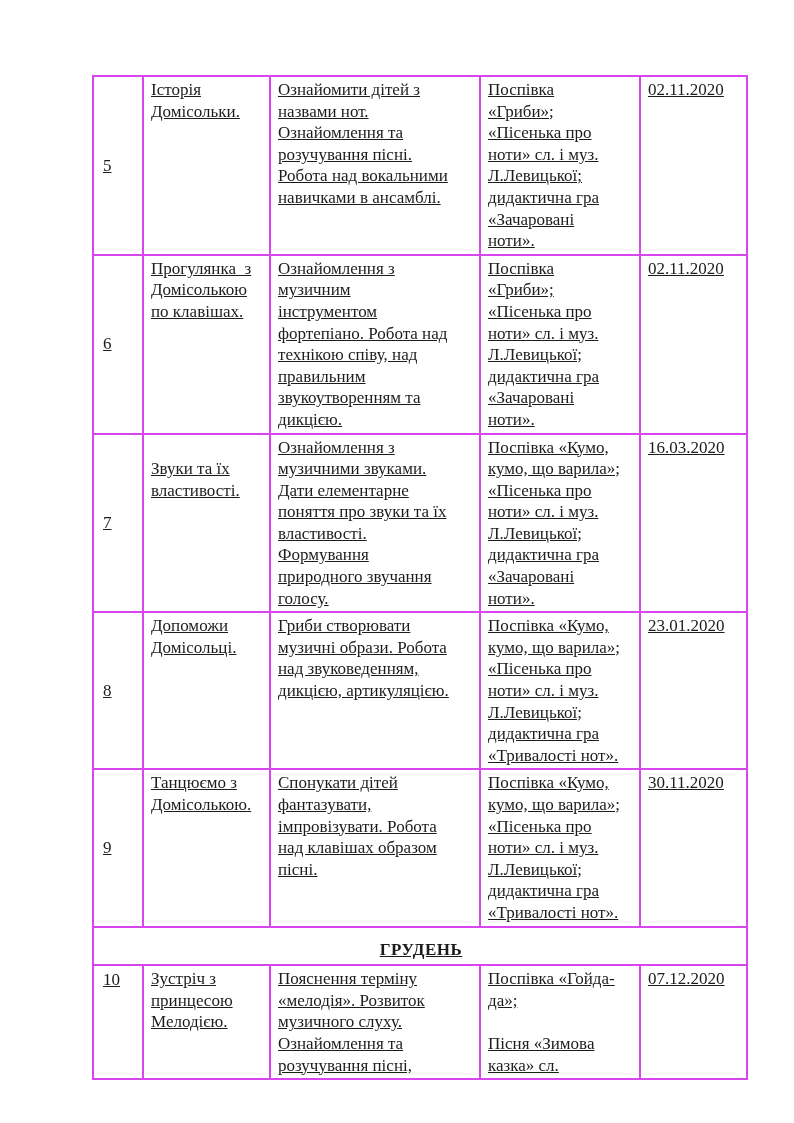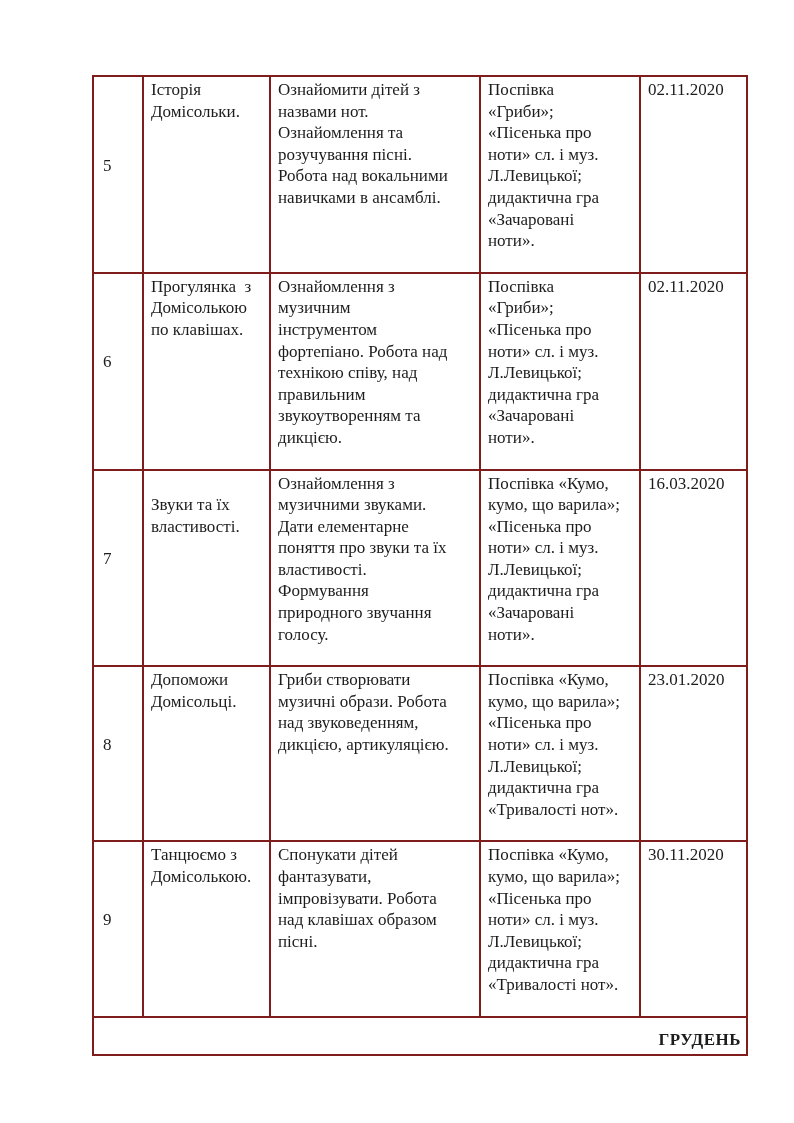--- a/index.html
+++ b/index.html
@@ -22,36 +22,37 @@
     position: absolute;
     left: 92px;
     top: 75px;
     border-collapse: collapse;
     table-layout: fixed;
     width: 654px;
     font-size: 17px;
     line-height: 21.6px;
   }
   .plan-table td {
-    border: 2px solid #7f1d1d;
+    border: 2px solid #d946ef;
     vertical-align: top;
-    padding: 2px 5px 20px 7px;
+    padding: 2px 5px 2px 7px;
     white-space: pre-wrap;
     word-wrap: break-word;
+    text-decoration: underline;
   }
   td.num-cell {
     vertical-align: middle;
     padding-left: 9px;
   }
   tr.lesson-row:last-child td.num-cell {
     vertical-align: top;
     padding-top: 3px;
   }
   td.section-cell {
-    text-align: right;
+    text-align: center;
     font-weight: bold;
     padding-top: 11px;
     padding-bottom: 4px;
     letter-spacing: 0.5px;
   }
 </style>
 </head>
 <body>
 
 <div class="page">
@@ -167,15 +168,32 @@
 Л.Левицької;
 дидактична гра
 «Тривалості нот».</td>
     <td class="date-cell">30.11.2020</td>
   </tr>
 
   <tr class="section-row">
     <td class="section-cell" colspan="5">ГРУДЕНЬ</td>
   </tr>
 
+  <tr class="lesson-row">
+    <td class="num-cell">10</td>
+    <td class="topic-cell">Зустріч з
+принцесою
+Мелодією.</td>
+    <td class="desc-cell">Пояснення терміну
+«мелодія». Розвиток
+музичного слуху.
+Ознайомлення та
+розучування пісні,</td>
+    <td class="rep-cell">Поспівка «Гойда-
+да»;
+
+Пісня «Зимова
+казка» сл.</td>
+    <td class="date-cell">07.12.2020</td>
+  </tr>
 </tbody>
   </table>
 </div>
 
 </body></html>

